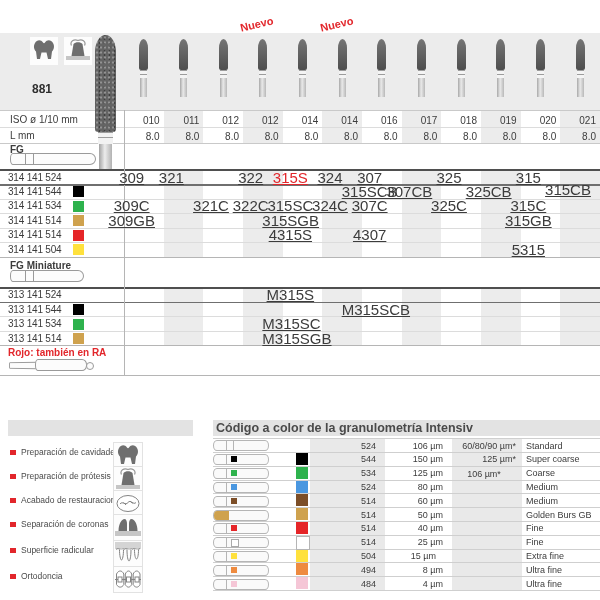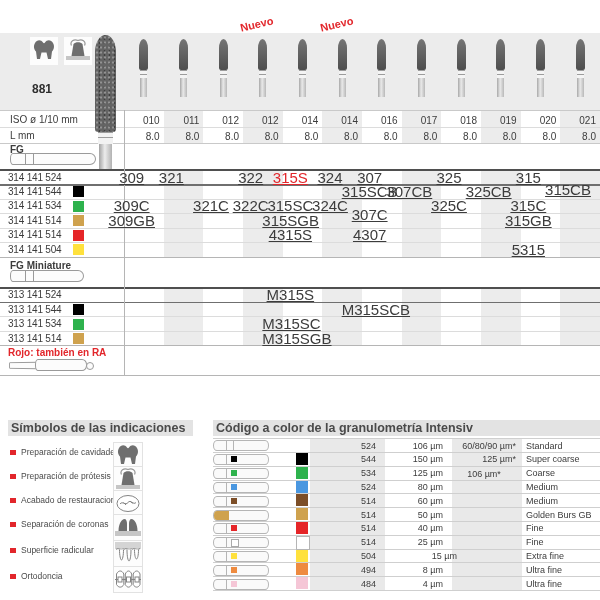--- a/index.html
+++ b/index.html
@@ -164,21 +164,21 @@
       <div class="cell" style="left:381.336px;top:185.5px;width:56px;padding-right:4px;color:#3c3c3c;z-index:2;">307CB</div>
       <div class="cell" style="left:460.6700000000001px;top:185.5px;width:56px;padding-right:4px;color:#3c3c3c;z-index:2;">325CB</div>
       <div class="cell" style="left:540.004px;top:184px;width:56px;padding-right:4px;color:#3c3c3c;z-index:2;">315CB</div>
       <div class="codelbl" style="left:8px;top:200px;z-index:2;">314 141 534</div>
       <div class="abs" style="left:73px;top:200.5px;width:11px;height:11px;background:#2eb24d;z-index:2;"></div>
       <div class="cell" style="left:103.667px;top:200px;width:56px;padding-right:4px;color:#3c3c3c;z-index:2;">309C</div>
       <div class="cell" style="left:183.001px;top:200px;width:56px;padding-right:4px;color:#3c3c3c;z-index:2;">321C</div>
       <div class="cell" style="left:222.668px;top:200px;width:56px;padding-right:4px;color:#3c3c3c;z-index:2;">322C</div>
       <div class="cell" style="left:262.33500000000004px;top:200px;width:56px;padding-right:4px;color:#3c3c3c;z-index:2;">315SC</div>
       <div class="cell" style="left:302.00200000000007px;top:200px;width:56px;color:#3c3c3c;z-index:2;">324C</div>
-      <div class="cell" style="left:341.669px;top:200px;width:56px;padding-right:4px;color:#3c3c3c;z-index:2;margin-top:9px;">307C</div>
+      <div class="cell" style="left:341.669px;top:200px;width:56px;padding-right:4px;color:#3c3c3c;z-index:2;">307C</div>
       <div class="cell" style="left:421.00300000000004px;top:200px;width:56px;padding-right:4px;color:#3c3c3c;z-index:2;">325C</div>
       <div class="cell" style="left:500.3370000000001px;top:200px;width:56px;padding-right:4px;color:#3c3c3c;z-index:2;">315C</div>
       <div class="codelbl" style="left:8px;top:214.5px;z-index:2;">314 141 514</div>
       <div class="abs" style="left:73px;top:215px;width:11px;height:11px;background:#cfa24e;z-index:2;"></div>
       <div class="cell" style="left:103.667px;top:214.5px;width:56px;padding-right:4px;color:#3c3c3c;z-index:2;">309GB</div>
       <div class="cell" style="left:262.33500000000004px;top:214.5px;width:56px;padding-right:4px;color:#3c3c3c;z-index:2;">315SGB</div>
       <div class="cell" style="left:500.3370000000001px;top:214.5px;width:56px;padding-right:4px;color:#3c3c3c;z-index:2;">315GB</div>
       <div class="codelbl" style="left:8px;top:229px;z-index:2;">314 141 514</div>
       <div class="abs" style="left:73px;top:229.5px;width:11px;height:11px;background:#e52528;z-index:2;"></div>
       <div class="cell" style="left:262.33500000000004px;top:229px;width:56px;padding-right:4px;color:#3c3c3c;z-index:2;">4315S</div>
@@ -205,21 +205,20 @@
       <div class="abs" style="left:8px;top:359px;width:84px;height:11px;z-index:2;">
         <div class="abs" style="left:0;top:3px;width:26px;height:5px;background:#fcfcfc;border:1px solid #9a9a9a;border-radius:1px;transform:perspective(20px) rotateY(-6deg);"></div>
         <div class="abs" style="left:27px;top:0;width:50px;height:10px;border:1px solid #9a9a9a;border-radius:3px 5px 5px 3px/45%;background:#fcfcfc;"></div>
         <div class="abs" style="left:78px;top:2.5px;width:6px;height:6px;border:1px solid #9a9a9a;border-radius:50%;background:#fcfcfc;"></div>
       </div>
     </div>
 
   <div class="abs" style="left:8px;top:347px;font-weight:bold;font-size:10px;color:#e2262b;">Rojo: también en RA</div>
 
   <div class="titlebar" style="left:8px;top:420px;width:185px;"></div>
-  <div class="title" style="left:11px;top:421px;">Símbolos de las indicaciones</div>
   <div class="abs" id="indications" style="left:0;top:0;">
       <div class="abs" style="left:10px;top:449.5px;width:5.5px;height:5.5px;background:#e2262b;"></div>
       <div class="indlbl" style="left:21px;top:447px;color:#4a4a4a;">Preparación de cavidades</div>
       <div class="abs" style="left:113px;top:441.5px;width:28px;height:25px;background:#fdfdfd;border:1px solid #e2e2e2;">
         <svg width="26" height="23" viewBox="0 0 26 23" style="margin: 1px;">
           <path d="M4 4 C6 0.5 10 0.5 12 3.5 C12.6 4.6 13.4 4.6 14 3.5 C16 0.5 20 0.5 22 4 C23.8 7 23 10.5 21 12.5 L20 20 L17 20 L15.5 13.5 L10.5 13.5 L9 20 L6 20 L5 12.5 C3 10.5 2.2 7 4 4 Z" fill="#6f6f6f"></path>
         </svg>
       </div>
       <div class="abs" style="left:10px;top:473.5px;width:5.5px;height:5.5px;background:#e2262b;"></div>
       <div class="indlbl" style="left:21px;top:471px;color:#4a4a4a;">Preparación de prótesis</div>
@@ -354,21 +353,21 @@
       <div class="abs" style="left:296px;top:535.7px;width:12px;height:12px;background:#ffffff;border:1px solid #b5b5b5;z-index:2;"></div>
       <div class="grantxt" style="left:310px;top:536.2px;width:66px;text-align:right;z-index:2;">514</div>
       <div class="grantxt" style="left:385px;top:536.2px;width:58px;text-align:right;z-index:2;">25 µm</div>
       <div class="grantxt" style="left:526px;top:536.2px;z-index:2;">Fine</div>
       <div class="pill" style="left:213px;top:551.0px;width:54px;height:9px;z-index:2;">
         <div class="abs" style="left:12px;top:0;width:1px;height:100%;background:#b5b5b5;"></div>
         <div class="abs" style="left:17px;top:1px;width:6px;height:6px;background:#ffe13d;"></div>
       </div>
       <div class="abs" style="left:296px;top:549.6px;width:12px;height:12px;background:#ffe13d;z-index:2;"></div>
       <div class="grantxt" style="left:310px;top:550.1px;width:66px;text-align:right;z-index:2;">504</div>
-      <div class="grantxt" style="left:385px;top:550.1px;width:72px;text-align:right;z-index:2;">15 µm</div>
+      <div class="grantxt" style="left:385px;top:550.1px;width:51px;text-align:right;z-index:2;">15 µm</div>
       <div class="grantxt" style="left:526px;top:550.1px;z-index:2;">Extra fine</div>
       <div class="pill" style="left:213px;top:564.8px;width:54px;height:9px;z-index:2;">
         <div class="abs" style="left:12px;top:0;width:1px;height:100%;background:#b5b5b5;"></div>
         <div class="abs" style="left:17px;top:1px;width:6px;height:6px;background:#ee8b40;"></div>
       </div>
       <div class="abs" style="left:296px;top:563.4px;width:12px;height:12px;background:#ee8b40;z-index:2;"></div>
       <div class="grantxt" style="left:310px;top:563.9px;width:66px;text-align:right;z-index:2;">494</div>
       <div class="grantxt" style="left:385px;top:563.9px;width:58px;text-align:right;z-index:2;">8 µm</div>
       <div class="grantxt" style="left:526px;top:563.9px;z-index:2;">Ultra fine</div>
       <div class="pill" style="left:213px;top:578.6px;width:54px;height:9px;z-index:2;">

